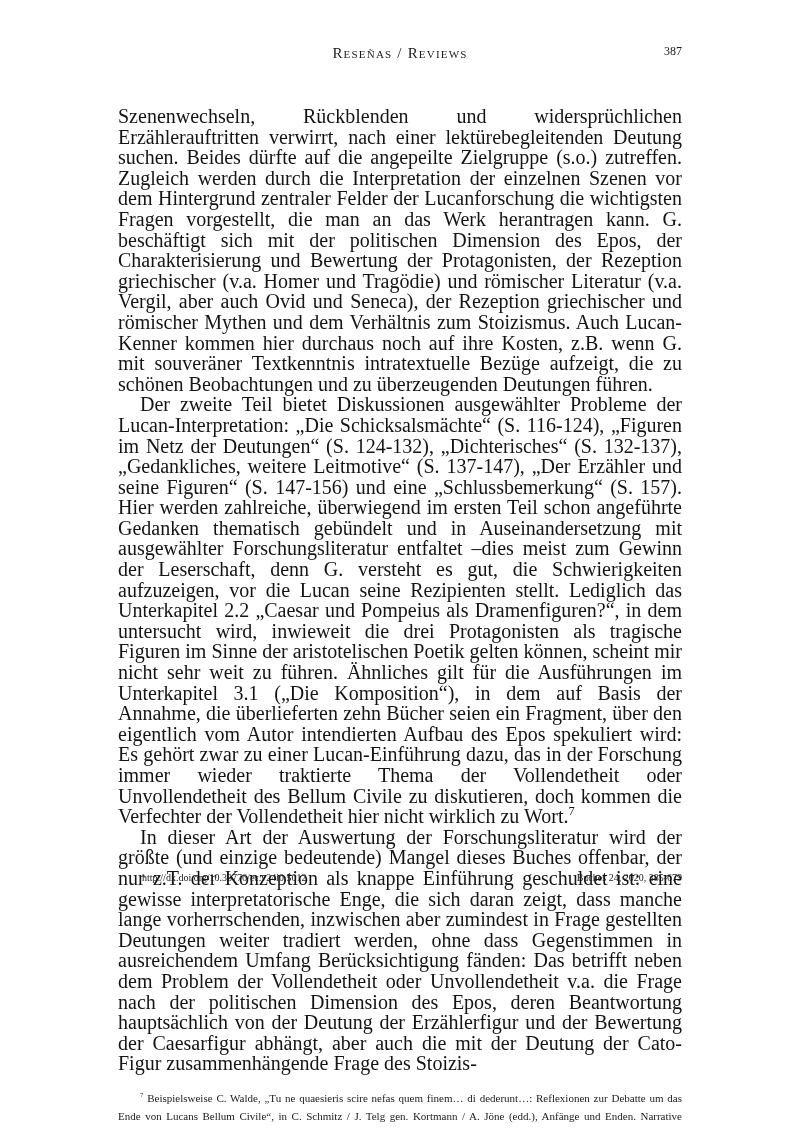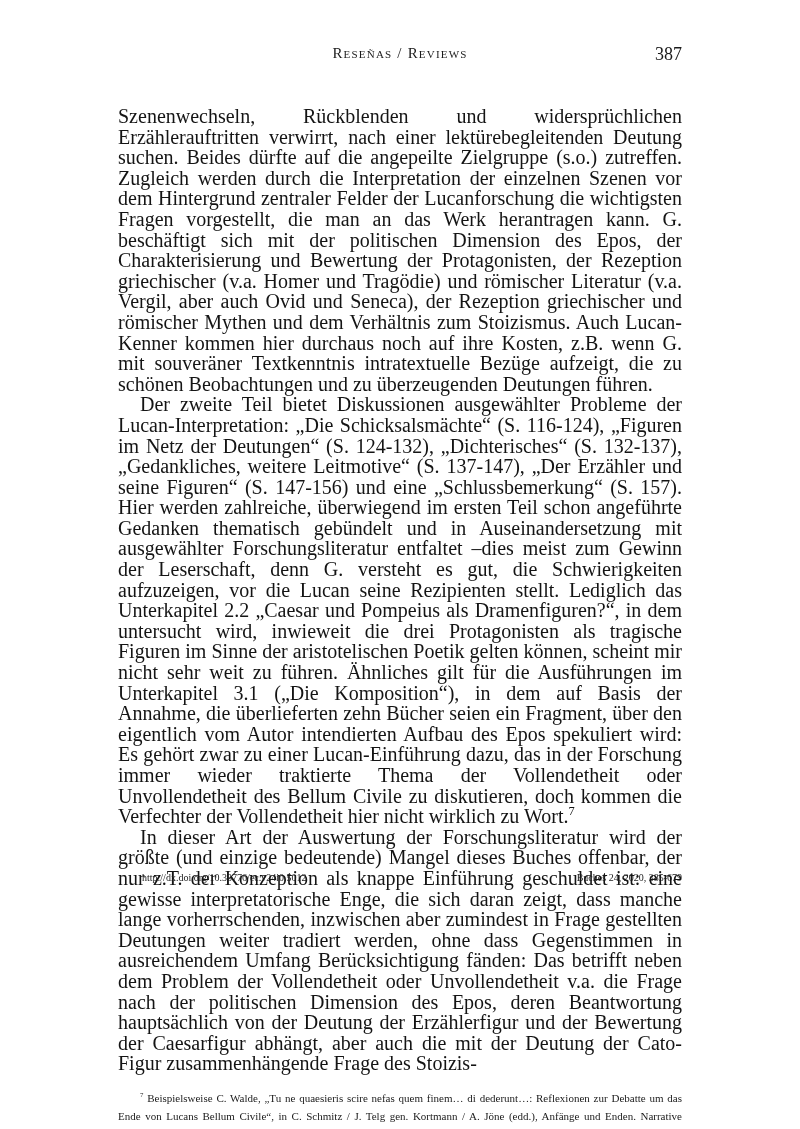--- a/index.html
+++ b/index.html
@@ -26,21 +26,21 @@
   .running-title {
     display: inline-block;
     font-variant: small-caps;
     letter-spacing: 1.2px;
     font-size: 15px;
     color: #1a1a1a;
   }
   .page-number {
     position: absolute;
     right: 0; top: 0;
-    font-size: 18px;
+    font-size: 12px;
     color: #1a1a1a;
   }
   .body-text {
     font-size: 20px;
     line-height: 20.6px;
     text-align: justify;
   }
   .para { text-indent: 22px; }
   .para.no-indent { text-indent: 0; }
   .italic { }

